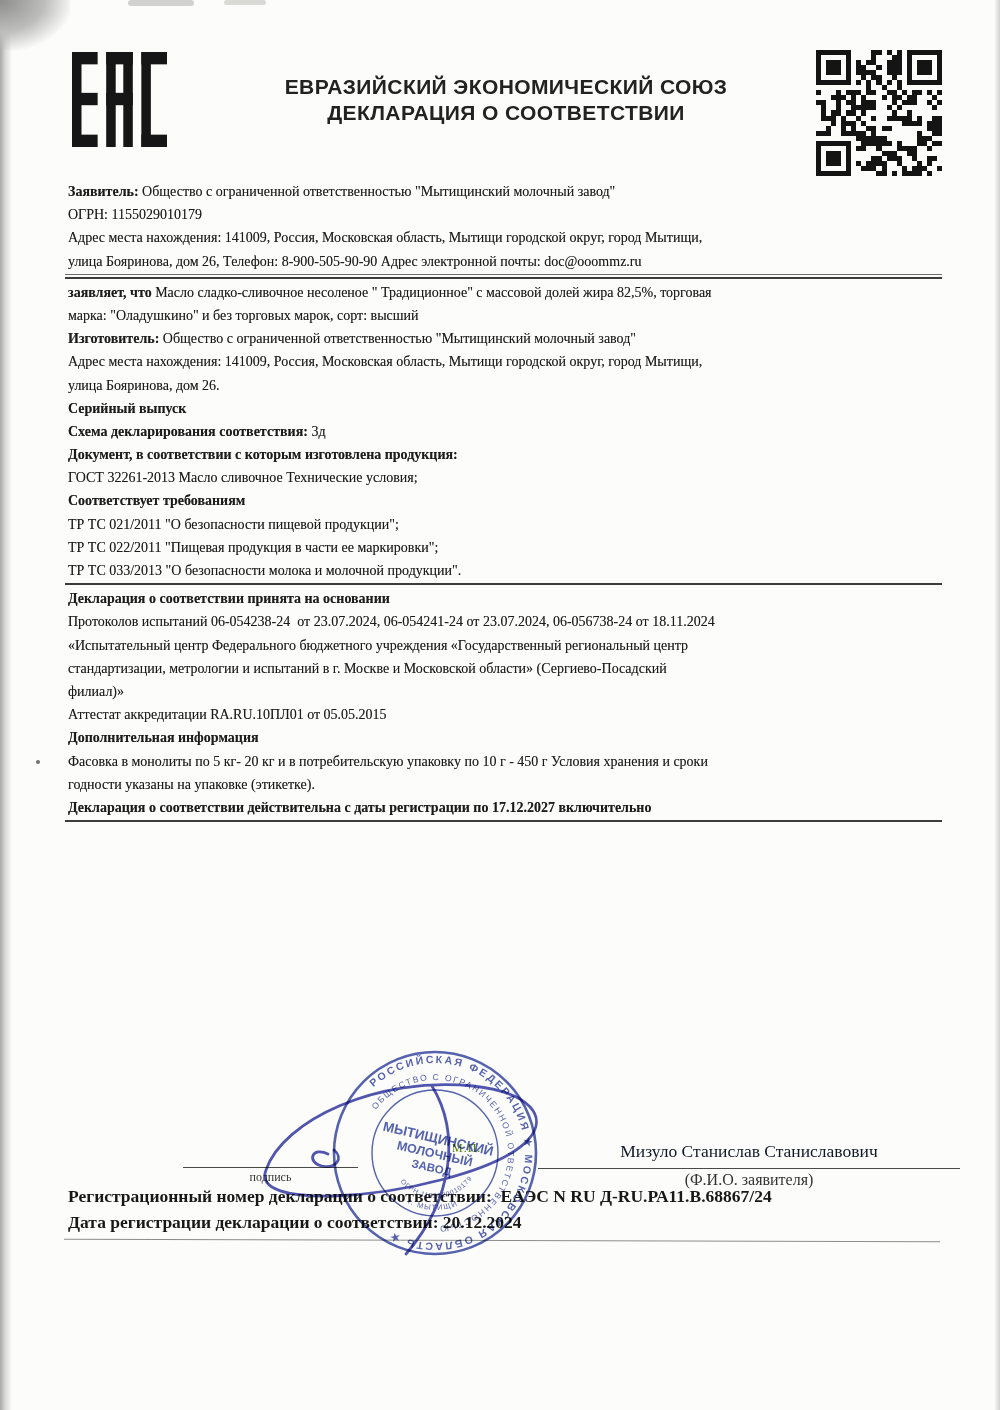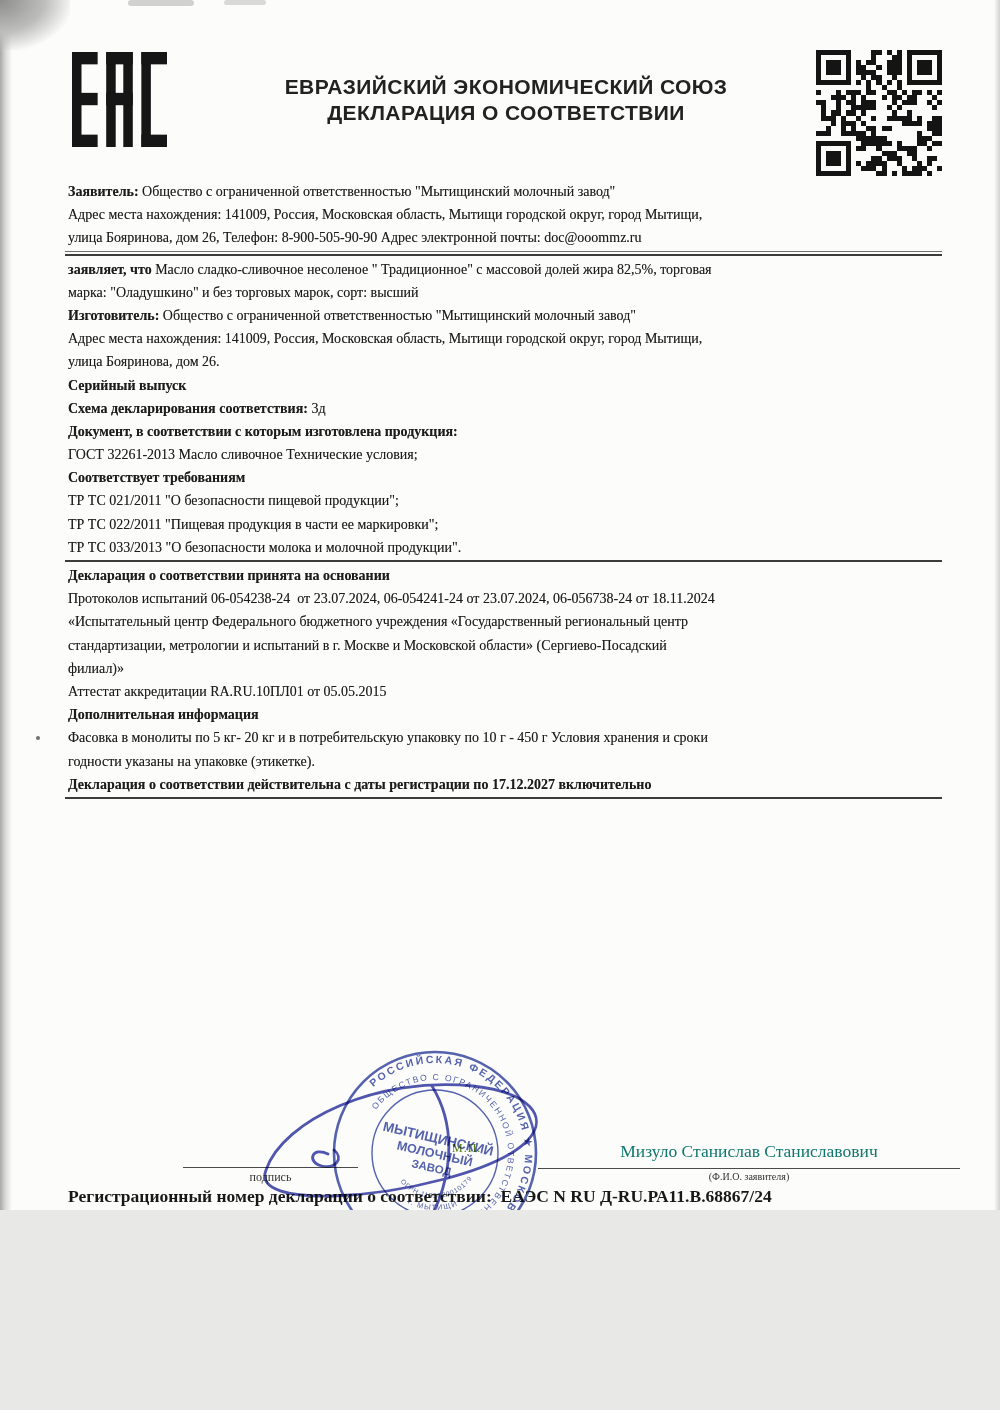--- a/index.html
+++ b/index.html
@@ -1,17 +1,17 @@
 <!DOCTYPE html>
 <html><head>
 <meta charset="utf-8">
 <style>
   html,body{margin:0;padding:0;}
   body{width:1000px;height:1410px;background:#e8e8e6;font-family:"Liberation Serif",serif;}
-  .page{position:relative;width:1000px;height:1210px;background:#fcfcfa;overflow:hidden;}
+  .page{position:relative;width:1000px;height:1410px;background:#fcfcfa;overflow:hidden;}
 
   
   .edge-left{position:absolute;left:0;top:0;width:12px;height:1410px;
     background:linear-gradient(to right,#a8a8a6,#d9d9d7 45%,rgba(255,255,255,0));}
   .corner-tl{position:absolute;left:0;top:0;width:70px;height:50px;
     background:radial-gradient(ellipse at 0 0,#8d8d8b 0%,#bdbdbb 45%,rgba(255,255,255,0) 75%);}
   .smudge1{position:absolute;left:128px;top:0;width:66px;height:6px;background:#c6c6c4;border-radius:3px;opacity:.8;}
   .smudge2{position:absolute;left:224px;top:0;width:42px;height:5px;background:#cfcfcd;border-radius:3px;opacity:.8;}
   .edge-right{position:absolute;right:0;top:0;width:6px;height:1410px;
     background:linear-gradient(to left,#d2d2d0,rgba(255,255,255,0));}
@@ -33,24 +33,24 @@
   .rule{height:0;margin:1px 0 2px -3px;width:877px;}
   .rule.thin{border-top:1.2px solid #6e6e6c;}
   .rule.thick{border-top:2px solid #3c3c3a;}
 
   
   .sigline-left{position:absolute;left:183px;top:1167px;width:175px;border-top:1.5px solid #4a4a48;}
   .cap-podpis{position:absolute;left:183px;top:1170px;width:175px;text-align:center;
     font-size:12px;color:#333;}
   .mp{position:absolute;left:452px;top:1141px;font-size:12px;color:#4d7c0f;letter-spacing:1px;}
   .declarant{position:absolute;left:540px;top:1141px;width:418px;text-align:center;
-    font-size:17.5px;color:#0f766e;}
+    font-size:17.5px;color:#0f172a;}
   .sigline-right{position:absolute;left:538px;top:1168px;width:422px;border-top:1.5px solid #4a4a48;}
   .cap-fio{position:absolute;left:538px;top:1171px;width:422px;text-align:center;
-    font-size:10px;color:#333;}
+    font-size:16px;color:#333;}
 
   .reg1{position:absolute;left:68px;top:1186px;font-size:17.5px;font-weight:bold;color:#181818;white-space:pre;}
   .reg2{position:absolute;left:68px;top:1212px;font-size:17.5px;font-weight:bold;color:#181818;white-space:pre;}
   .bottom-rule{position:absolute;left:64px;top:1240px;width:876px;border-top:1.5px solid #8c8c8a;transform:rotate(.15deg);}
 
   
   .stamp{position:absolute;left:328px;top:1046px;width:214px;height:214px;mix-blend-mode:multiply;opacity:.88;}
   .signature{position:absolute;left:228px;top:1058px;width:370px;height:215px;mix-blend-mode:multiply;}
 </style>
 </head>
@@ -398,20 +398,21 @@
         <rect x="17" y="24" width="1" height="1" fill="#141414"></rect>
         <rect x="18" y="24" width="1" height="1" fill="#141414"></rect>
         <rect x="19" y="24" width="1" height="1" fill="#141414"></rect>
         <rect x="20" y="24" width="1" height="1" fill="#141414"></rect>
         <rect x="22" y="24" width="1" height="1" fill="#141414"></rect>
       </svg>
   </div>
 
   <div class="content">
       <div class="line"><span class="b">Заявитель:</span><span> Общество с ограниченной ответственностью "Мытищинский молочный завод"</span></div>
+      <div class="line"><span>ОГРН: 1155029010179</span></div>
       <div class="line"><span>Адрес места нахождения: 141009, Россия, Московская область, Мытищи городской округ, город Мытищи,</span></div>
       <div class="line"><span>улица Бояринова, дом 26, Телефон: 8-900-505-90-90 Адрес электронной почты: doc@ooommz.ru</span></div>
       <div class="rule thin"></div>
       <div class="rule thick"></div>
       <div class="line"><span class="b">заявляет, что</span><span> Масло сладко-сливочное несоленое " Традиционное" с массовой долей жира 82,5%, торговая</span></div>
       <div class="line"><span>марка: "Оладушкино" и без торговых марок, сорт: высший</span></div>
       <div class="line"><span class="b">Изготовитель:</span><span> Общество с ограниченной ответственностью "Мытищинский молочный завод"</span></div>
       <div class="line"><span>Адрес места нахождения: 141009, Россия, Московская область, Мытищи городской округ, город Мытищи,</span></div>
       <div class="line"><span>улица Бояринова, дом 26.</span></div>
       <div class="line"><span class="b">Серийный выпуск</span></div>

